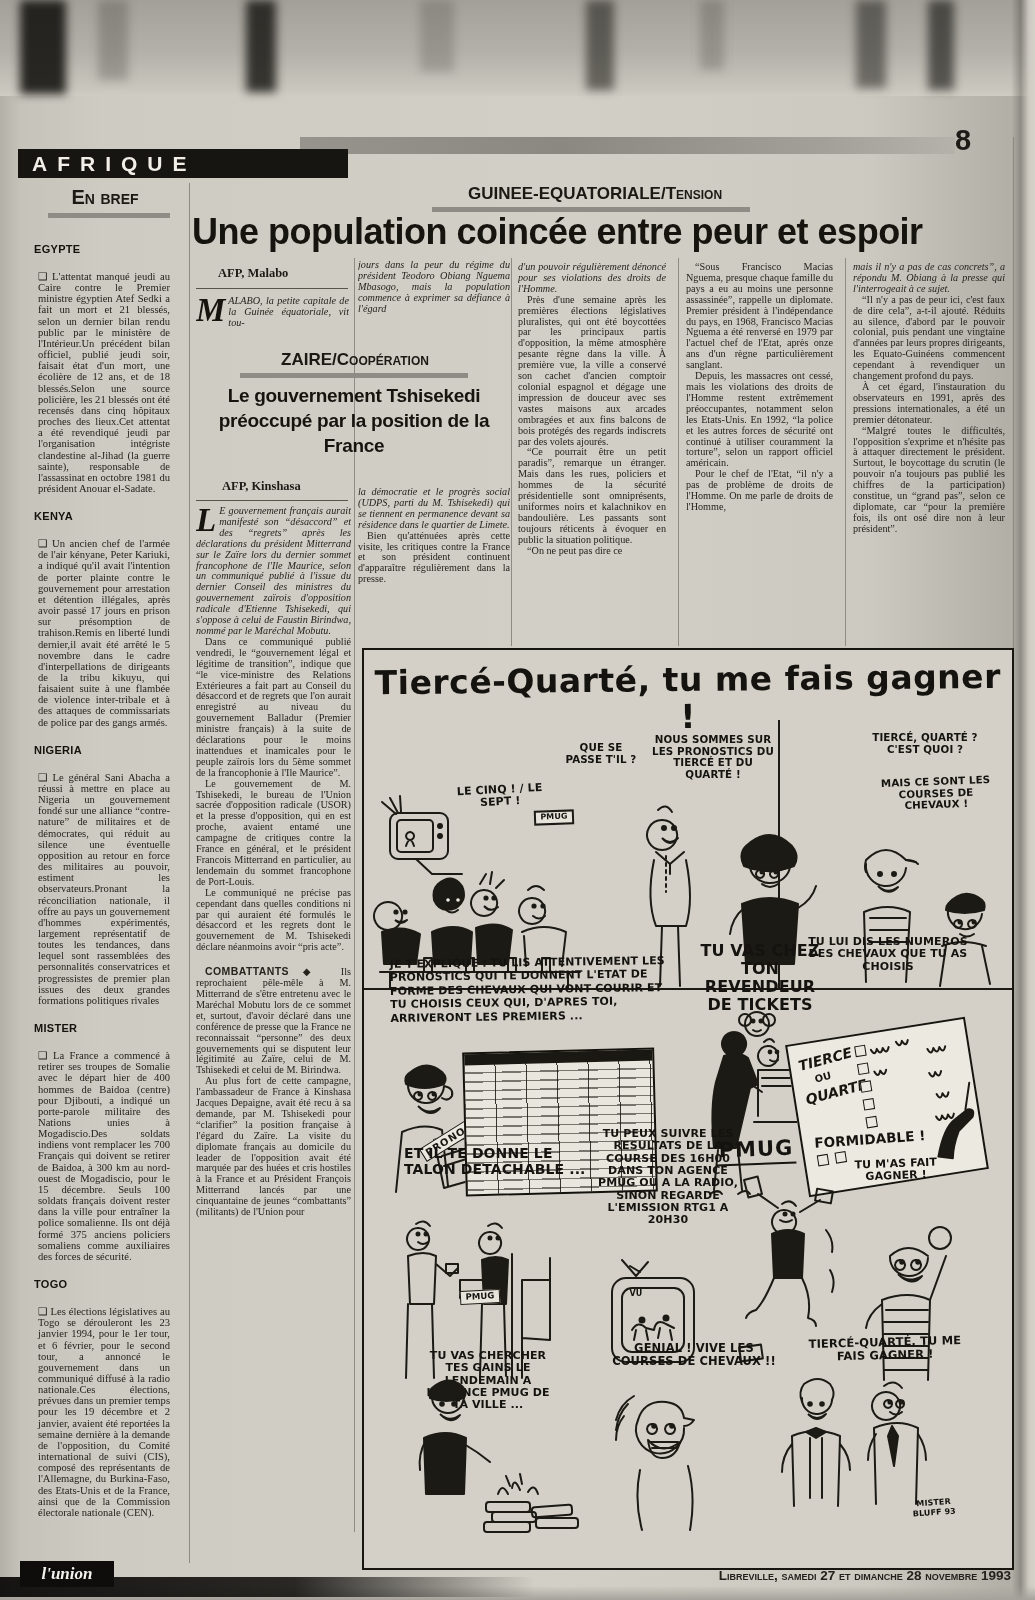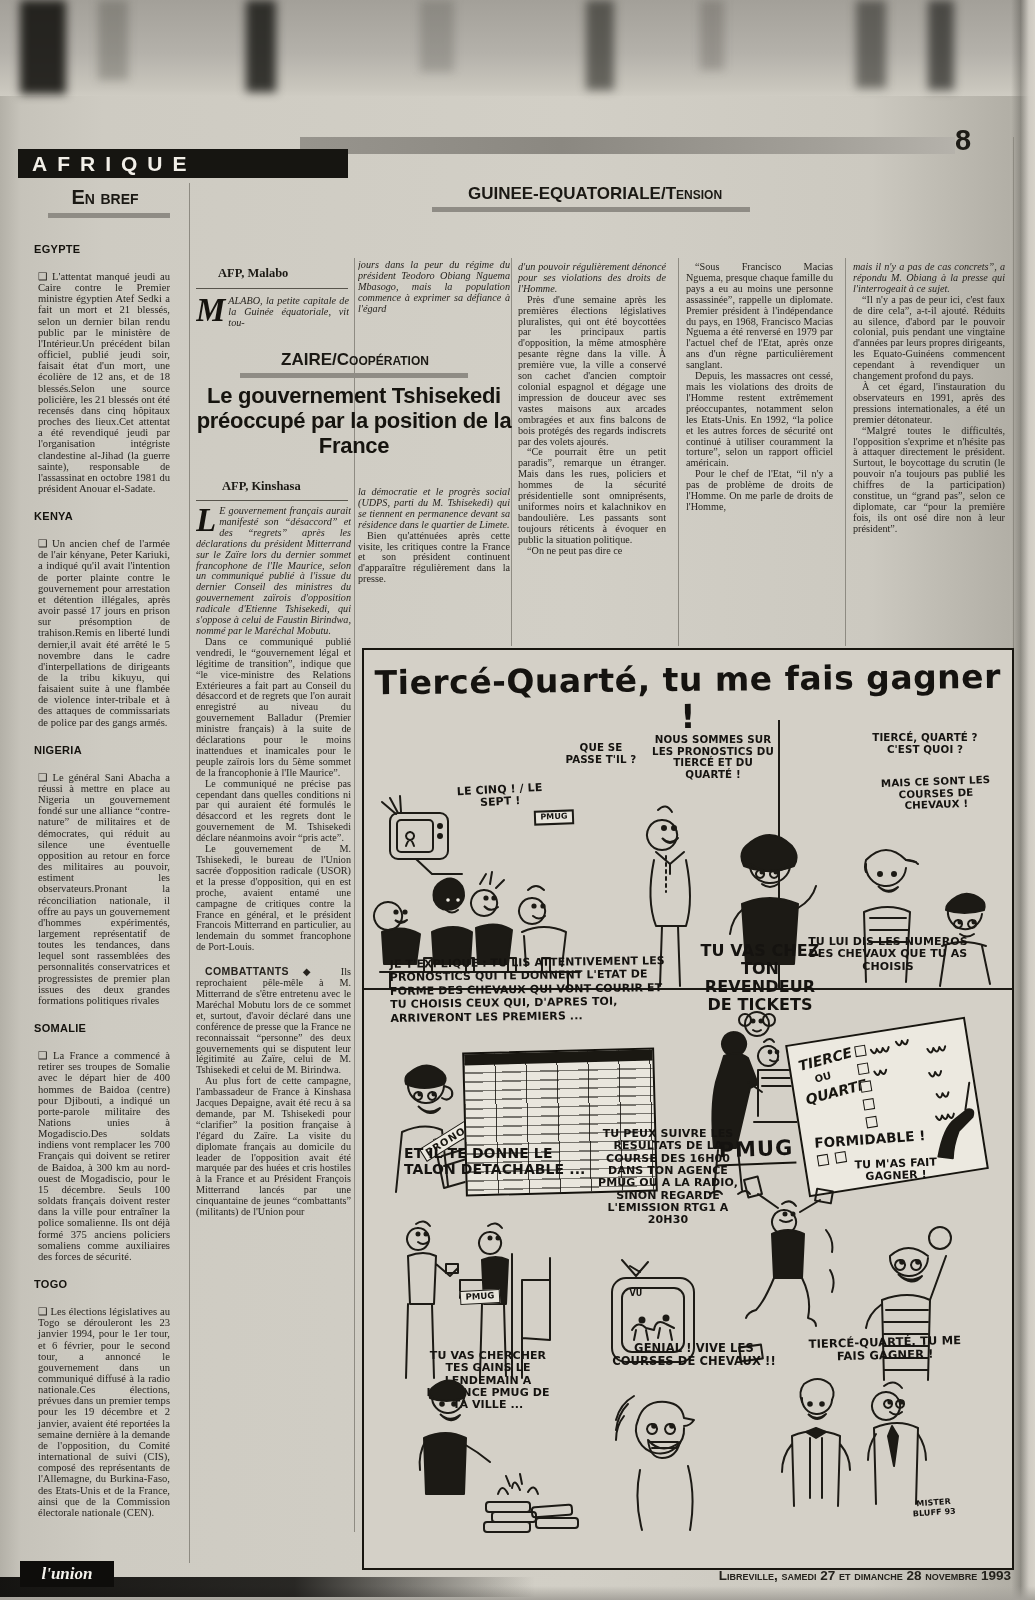--- a/index.html
+++ b/index.html
@@ -96,31 +96,32 @@
     </section>
     <section>
       <h4>KENYA</h4>
       <p>❑ Un ancien chef de l'armée de l'air kényane, Peter Kariuki, a indiqué qu'il avait l'intention de porter plainte contre le gouvernement pour arrestation et détention illégales, après avoir passé 17 jours en prison sur présomption de trahison.Remis en liberté lundi dernier,il avait été arrêté le 5 novembre dans le cadre d'interpellations de dirigeants de la tribu kikuyu, qui faisaient suite à une flambée de violence inter-tribale et à des attaques de commissariats de police par des gangs armés.</p>
     </section>
     <section>
       <h4>NIGERIA</h4>
       <p>❑ Le général Sani Abacha a réussi à mettre en place au Nigeria un gouvernement fondé sur une alliance “contre-nature” de militaires et de démocrates, qui réduit au silence une éventuelle opposition au retour en force des militaires au pouvoir, estiment les observateurs.Pronant la réconciliation nationale, il offre au pays un gouvernement d'hommes expérimentés, largement représentatif de toutes les tendances, dans lequel sont rassemblées des personnalités conservatrices et progressistes de premier plan issues des deux grandes formations politiques rivales</p>
     </section>
     <section>
-      <h4>SOMALIE</h4>
+      <h4>MISTER</h4>
       <p>❑ La France a commencé à retirer ses troupes de Somalie avec le départ hier de 400 hommes de Baidoa (centre) pour Djibouti, a indiqué un porte-parole militaire des Nations unies à Mogadiscio.Des soldats indiens vont remplacer les 700 Français qui doivent se retirer de Baidoa, à 300 km au nord-ouest de Mogadiscio, pour le 15 décembre. Seuls 100 soldats français doivent rester dans la ville pour entraîner la police somalienne. Ils ont déjà formé 375 anciens policiers somaliens comme auxiliaires des forces de sécurité.</p>
     </section>
     <section>
       <h4>TOGO</h4>
       <p>❑ Les élections législatives au Togo se dérouleront les 23 janvier 1994, pour le 1er tour, et 6 février, pour le second tour, a annoncé le gouvernement dans un communiqué diffusé à la radio nationale.Ces élections, prévues dans un premier temps pour les 19 décembre et 2 janvier, avaient été reportées la semaine dernière à la demande de l'opposition, du Comité international de suivi (CIS), composé des représentants de l'Allemagne, du Burkina-Faso, des Etats-Unis et de la France, ainsi que de la Commission électorale nationale (CEN).</p>
     </section>
   </div>
 
   <div class="abs kicker" style="left:420px;top:184px;width:350px;text-align:center;font-size:17px;">GUINEE-EQUATORIALE/Tension</div>
   <div class="bar" style="left:432px;top:207px;width:318px;height:5px;"></div>
+  <div class="abs headline" style="left:192px;top:211px;width:820px;font-size:36px;">Une population coincée entre peur et espoir</div>
 
   <div class="abs byline" style="left:218px;top:266px;width:130px;">AFP, Malabo</div>
   <div class="rule-h" style="left:196px;top:288px;width:152px;"></div>
   <div class="abs art" style="left:196px;top:296px;width:153px;height:40px;overflow:hidden;">
     <p class="noind"><span class="dc">M</span><span>ALABO, la petite capitale de la Guinée équatoriale, vit tou-</span></p>
   </div>
 
   <div class="abs art" style="left:358px;top:260px;width:152px;height:76px;overflow:hidden;">
     <p class="noind">jours dans la peur du régime du président Teodoro Obiang Nguema Mbasogo, mais la population commence à exprimer sa défiance à l'égard</p>
   </div>
@@ -137,30 +138,30 @@
   </div>
   <div class="abs art" style="left:853px;top:262px;width:152px;height:384px;overflow:hidden;">
     <p class="noind">mais il n'y a pas de cas concrets”, a répondu M. Obiang à la presse qui l'interrogeait à ce sujet.</p>
     <p>“Il n'y a pas de peur ici, c'est faux de dire cela”, a-t-il ajouté. Réduits au silence, d'abord par le pouvoir colonial, puis pendant une vingtaine d'années par leurs propres dirigeants, les Equato-Guinéens commencent cependant à revendiquer un changement profond du pays.</p>
     <p>À cet égard, l'instauration du observateurs en 1991, après des pressions internationales, a été un premier détonateur.</p>
     <p>“Malgré toutes le difficultés, l'opposition s'exprime et n'hésite pas à attaquer directement le président. Surtout, le boycottage du scrutin (le pouvoir n'a toujours pas publié les chiffres de la participation) constitue, un “grand pas”, selon ce diplomate, car “pour la première fois, ils ont osé dire non à leur président”.</p>
   </div>
 
   <div class="abs kicker" style="left:196px;top:350px;width:318px;text-align:center;font-size:17px;">ZAIRE/Coopération</div>
   <div class="bar" style="left:240px;top:373px;width:228px;height:5px;"></div>
-  <div class="abs headline" style="left:193px;top:383px;width:322px;font-size:22px;line-height:25px;text-align:center;letter-spacing:-.3px;">Le gouvernement Tshisekedi préoccupé par la position de la France</div>
+  <div class="abs headline" style="left:193px;top:383px;width:322px;font-size:19px;line-height:25px;text-align:center;letter-spacing:-.3px;">Le gouvernement Tshisekedi préoccupé par la position de la France</div>
 
   <div class="abs byline" style="left:222px;top:479px;width:130px;">AFP, Kinshasa</div>
   <div class="rule-h" style="left:196px;top:500px;width:152px;"></div>
 
   <div class="abs art" style="left:196px;top:506px;width:155px;height:1026px;overflow:hidden;">
     <p class="noind"><span class="dc">L</span><span>E gouvernement français aurait manifesté son “désaccord” et des “regrets” après les déclarations du président Mitterrand sur le Zaïre lors du dernier sommet francophone de l'Ile Maurice, selon un communiqué publié à l'issue du dernier Conseil des ministres du gouvernement zaïrois d'opposition radicale d'Etienne Tshisekedi, qui s'oppose à celui de Faustin Birindwa, nommé par le Maréchal Mobutu.</span></p>
     <p>Dans ce communiqué publié vendredi, le “gouvernement légal et légitime de transition”, indique que “le vice-ministre des Relations Extérieures a fait part au Conseil du désaccord et de regrets que l'on aurait enregistré au niveau du gouvernement Balladur (Premier ministre français) à la suite de déclarations pour le moins inattendues et inamicales pour le peuple zaïrois lors du 5ème sommet de la francophonie à l'Ile Maurice”.</p>
+    <p>Le gouvernement de M. Tshisekedi, le bureau de l'Union sacrée d'opposition radicale (USOR) et la presse d'opposition, qui en est proche, avaient entamé une campagne de critiques contre la France en général, et le président Francois Mitterrand en particulier, au lendemain du sommet francophone de Port-Louis.</p>
     <p>Le communiqué ne précise pas cependant dans quelles conditions ni par qui auraient été formulés le désaccord et les regrets dont le gouvernement de M. Tshisekedi déclare néanmoins avoir “pris acte”.</p>
-    <p>Le gouvernement de M. Tshisekedi, le bureau de l'Union sacrée d'opposition radicale (USOR) et la presse d'opposition, qui en est proche, avaient entamé une campagne de critiques contre la France en général, et le président Francois Mitterrand en particulier, au lendemain du sommet francophone de Port-Louis.</p>
     <p style="margin-top:13px;"><b class="sans" style="font-size:10.5px;letter-spacing:.4px;">COMBATTANTS</b><span>◆ Ils reprochaient pêle-mêle à M. Mitterrand de s'être entretenu avec le Maréchal Mobutu lors de ce sommet et, surtout, d'avoir déclaré dans une conférence de presse que la France ne reconnaissait “personne” des deux gouvernements qui se disputent leur légitimité au Zaïre, celui de M. Tshisekedi et celui de M. Birindwa.</span></p>
     <p>Au plus fort de cette campagne, l'ambassadeur de France à Kinshasa Jacques Depaigne, avait été recu à sa demande, par M. Tshisekedi pour “clarifier” la position française à l'égard du Zaïre. La visite du diplomate français au domicile du leader de l'opposition avait été marquée par des huées et cris hostiles à la France et au Président François Mitterrand lancés par une cinquantaine de jeunes “combattants” (militants) de l'Union pour</p>
   </div>
   <div class="abs art" style="left:358px;top:487px;width:152px;height:146px;overflow:hidden;">
     <p class="noind">la démocratie et le progrès social (UDPS, parti du M. Tshisekedi) qui se tiennent en permanence devant sa résidence dans le quartier de Limete.</p>
     <p>Bien qu'atténuées après cette visite, les critiques contre la France et son président continuent d'apparaître régulièrement dans la presse.</p>
   </div>
 
   <div id="comicbox">
     <div class="cb" style="left:0;top:12px;width:100%;font-size:33px;letter-spacing:.5px;transform:rotate(-.6deg);">Tiercé-Quarté, tu me fais gagner !</div>

